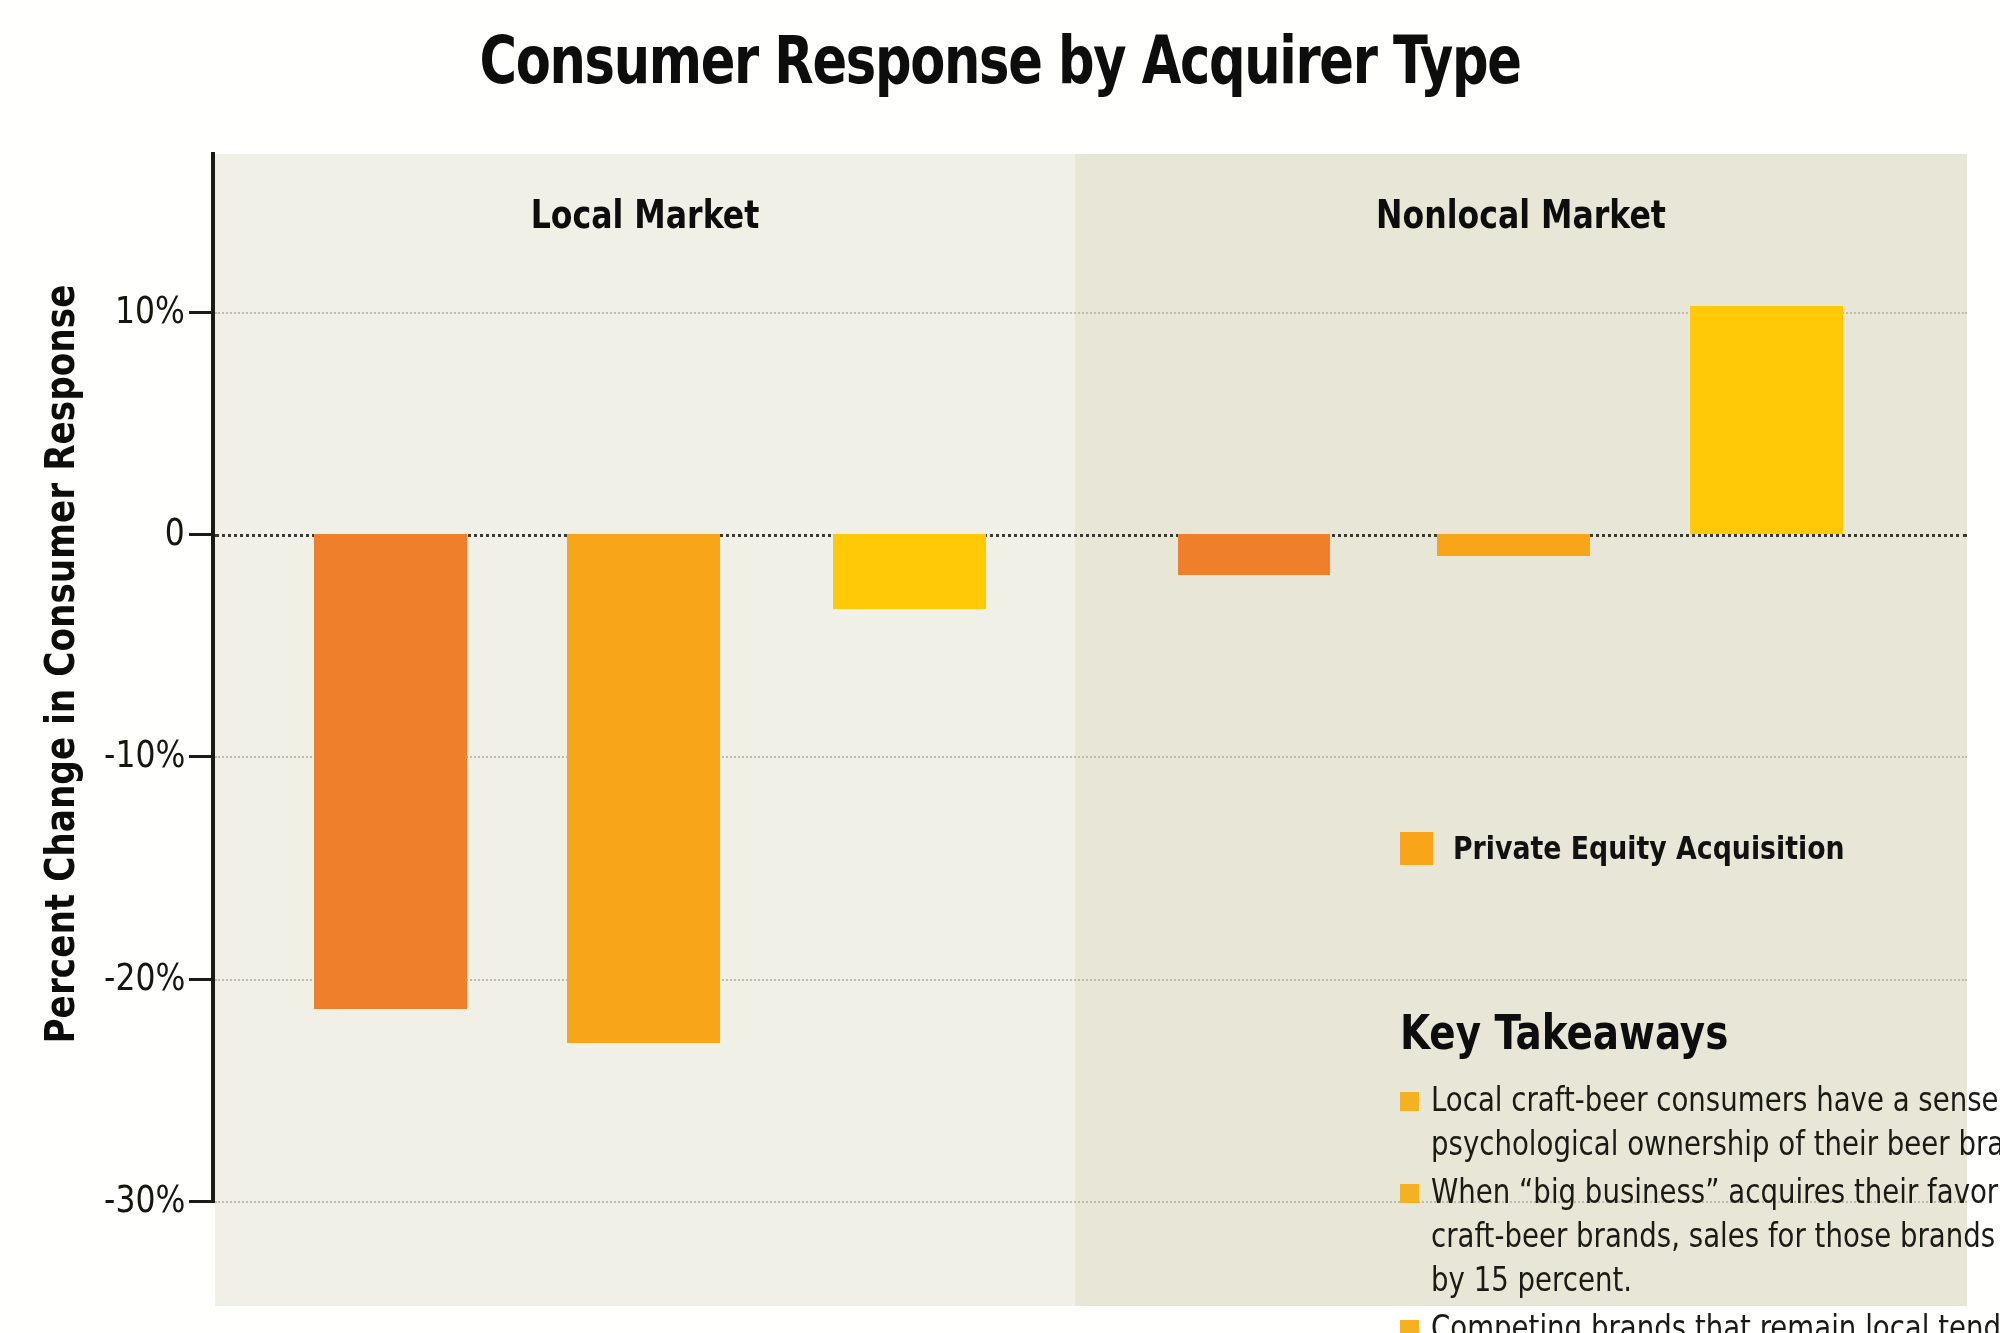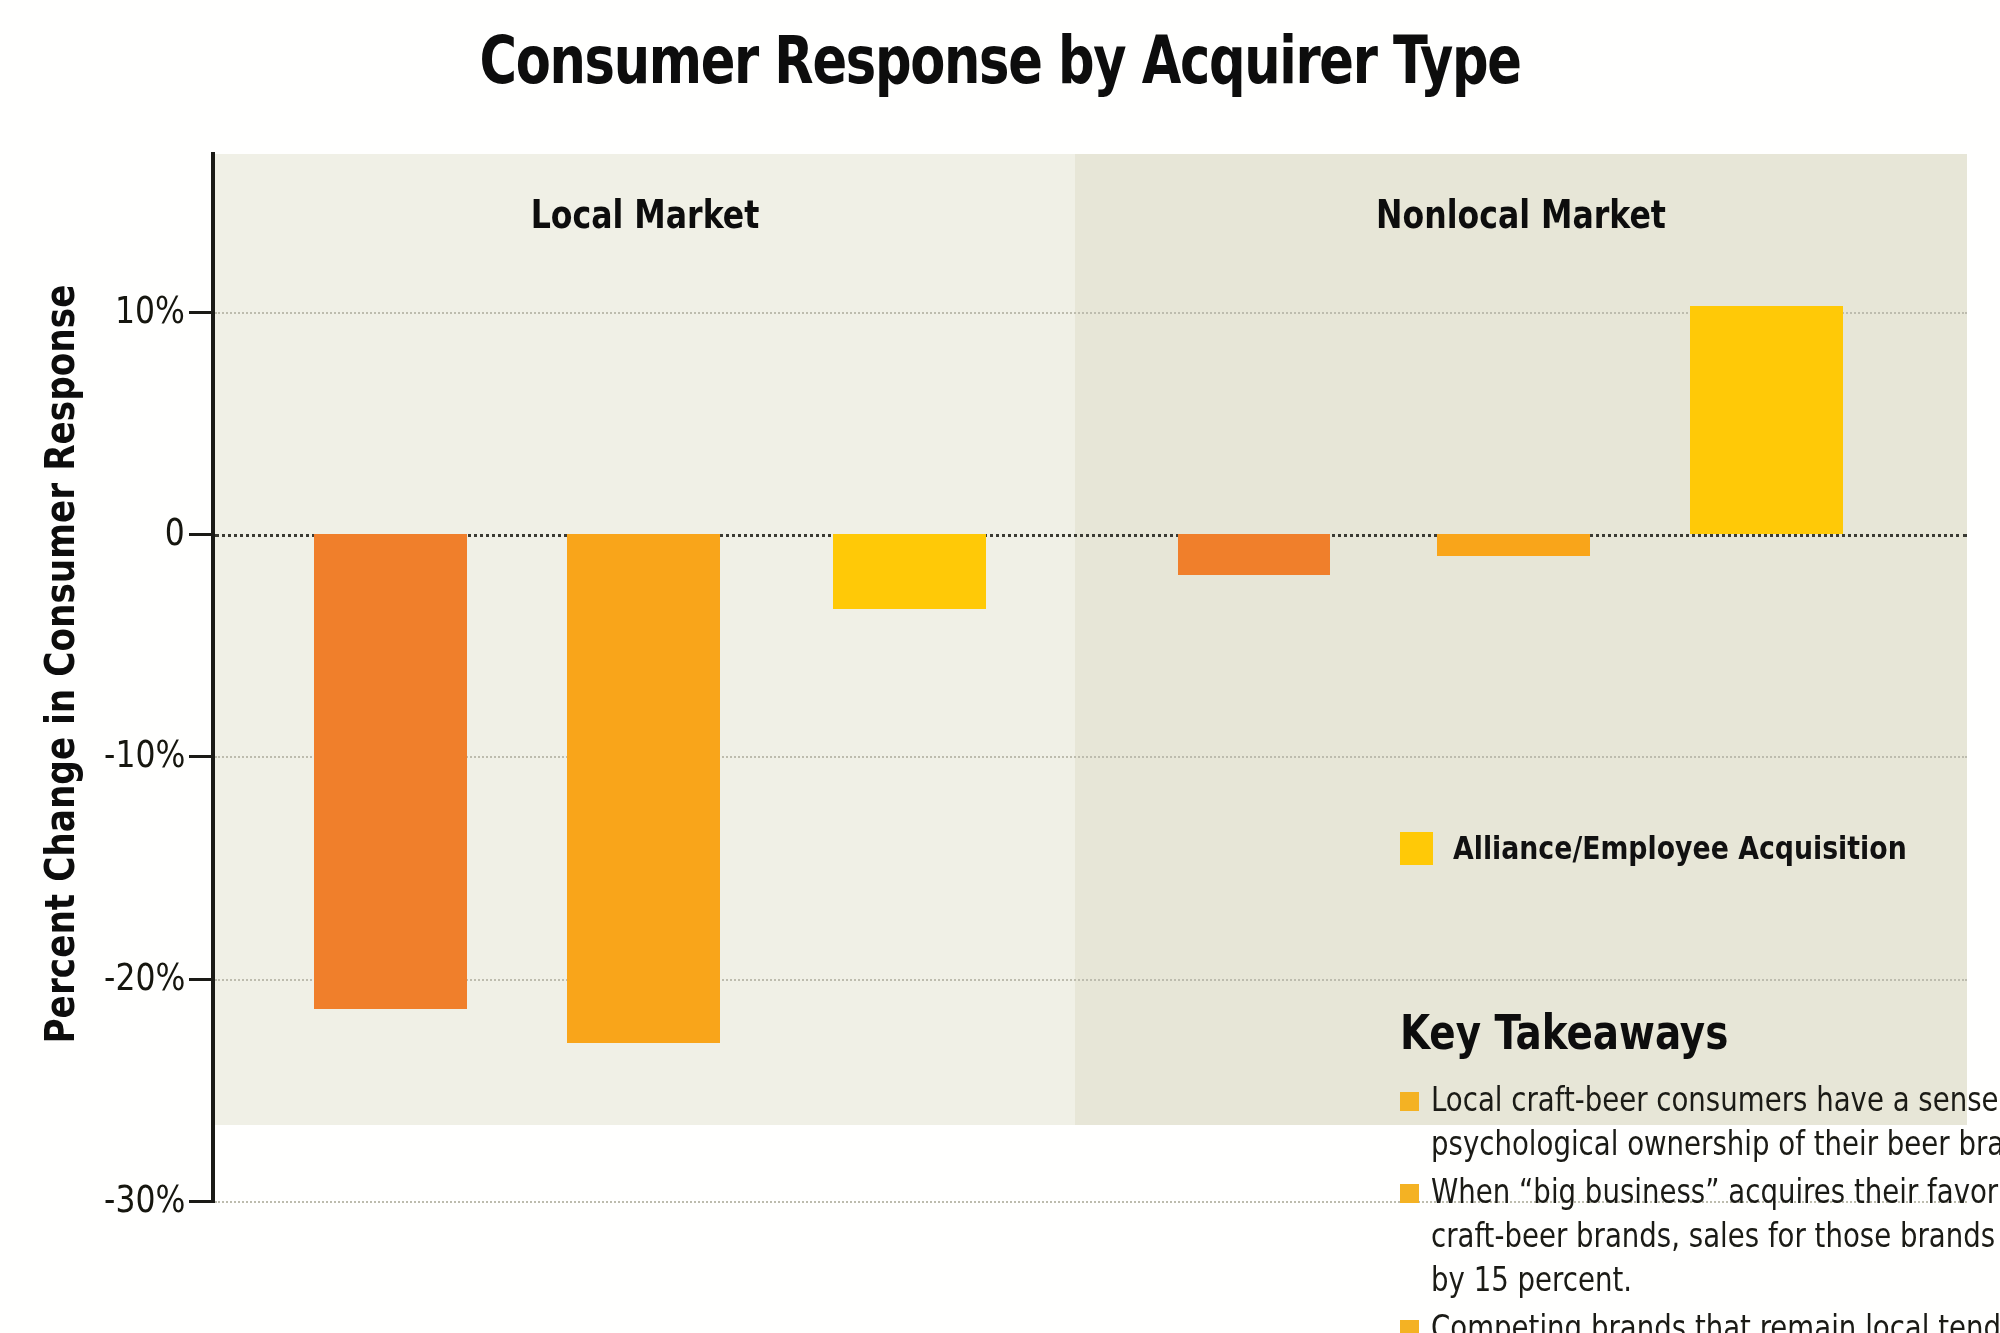--- a/index.html
+++ b/index.html
@@ -27,21 +27,21 @@
     color:#0d0d0d;
     transform:scaleX(0.86);
     transform-origin:center top;
     white-space:nowrap;
   }
 
   
   #plot-area {
     position:absolute;
     left:215px; top:154px;
-    width:1752px; height:971px;
+    width:1752px; height:1152px;
   }
   .panel-bg { position:absolute; top:0; height:100%; }
   #panel-local-bg  { left:0;     width:860px;  background:#f0f0e6; }
   #panel-nonlocal-bg{ left:860px; width:892px; background:#e7e6d7; }
 
   .panel-header {
     position:absolute;
     top:38px;
     font-family:"Liberation Sans Narrow","DejaVu Sans Condensed","Liberation Sans",sans-serif;
     font-weight:bold;
@@ -166,22 +166,22 @@
     <div class="bar" style="left:99px; top:380px; width:153px; height:475px; background:#f07f2b;"></div>
     <div class="bar" style="left:352px; top:380px; width:153px; height:509px; background:#f9a51a;"></div>
     <div class="bar" style="left:618px; top:380px; width:153px; height:75px; background:#ffc907;"></div>
 
     <div class="bar" style="left:963px; top:380px; width:152px; height:41px; background:#f07f2b;"></div>
     <div class="bar" style="left:1222px; top:380px; width:153px; height:22px; background:#f9a51a;"></div>
     <div class="bar" style="left:1475px; top:152px; width:153px; height:228px; background:#ffc907;"></div>
 
     <div id="legend">
       <div class="legend-row">
-        <span class="legend-swatch" style="background:#ffc907;"></span>
-        <span class="legend-label">Alliance/Employee Acquisition</span>
+        <span class="legend-swatch" style="background:#f9a51a;"></span>
+        <span class="legend-label">Private Equity Acquisition</span>
       </div>
     </div>
 
     <div id="takeaways">
       <div id="takeaways-title">Key Takeaways</div>
       <div class="takeaway-item">
         <span class="takeaway-bullet" style="background:#f4b223;"></span>
         <span class="takeaway-text">Local craft-beer consumers have a sense of psychological ownership of their beer brands.</span>
       </div>
       <div class="takeaway-item">

